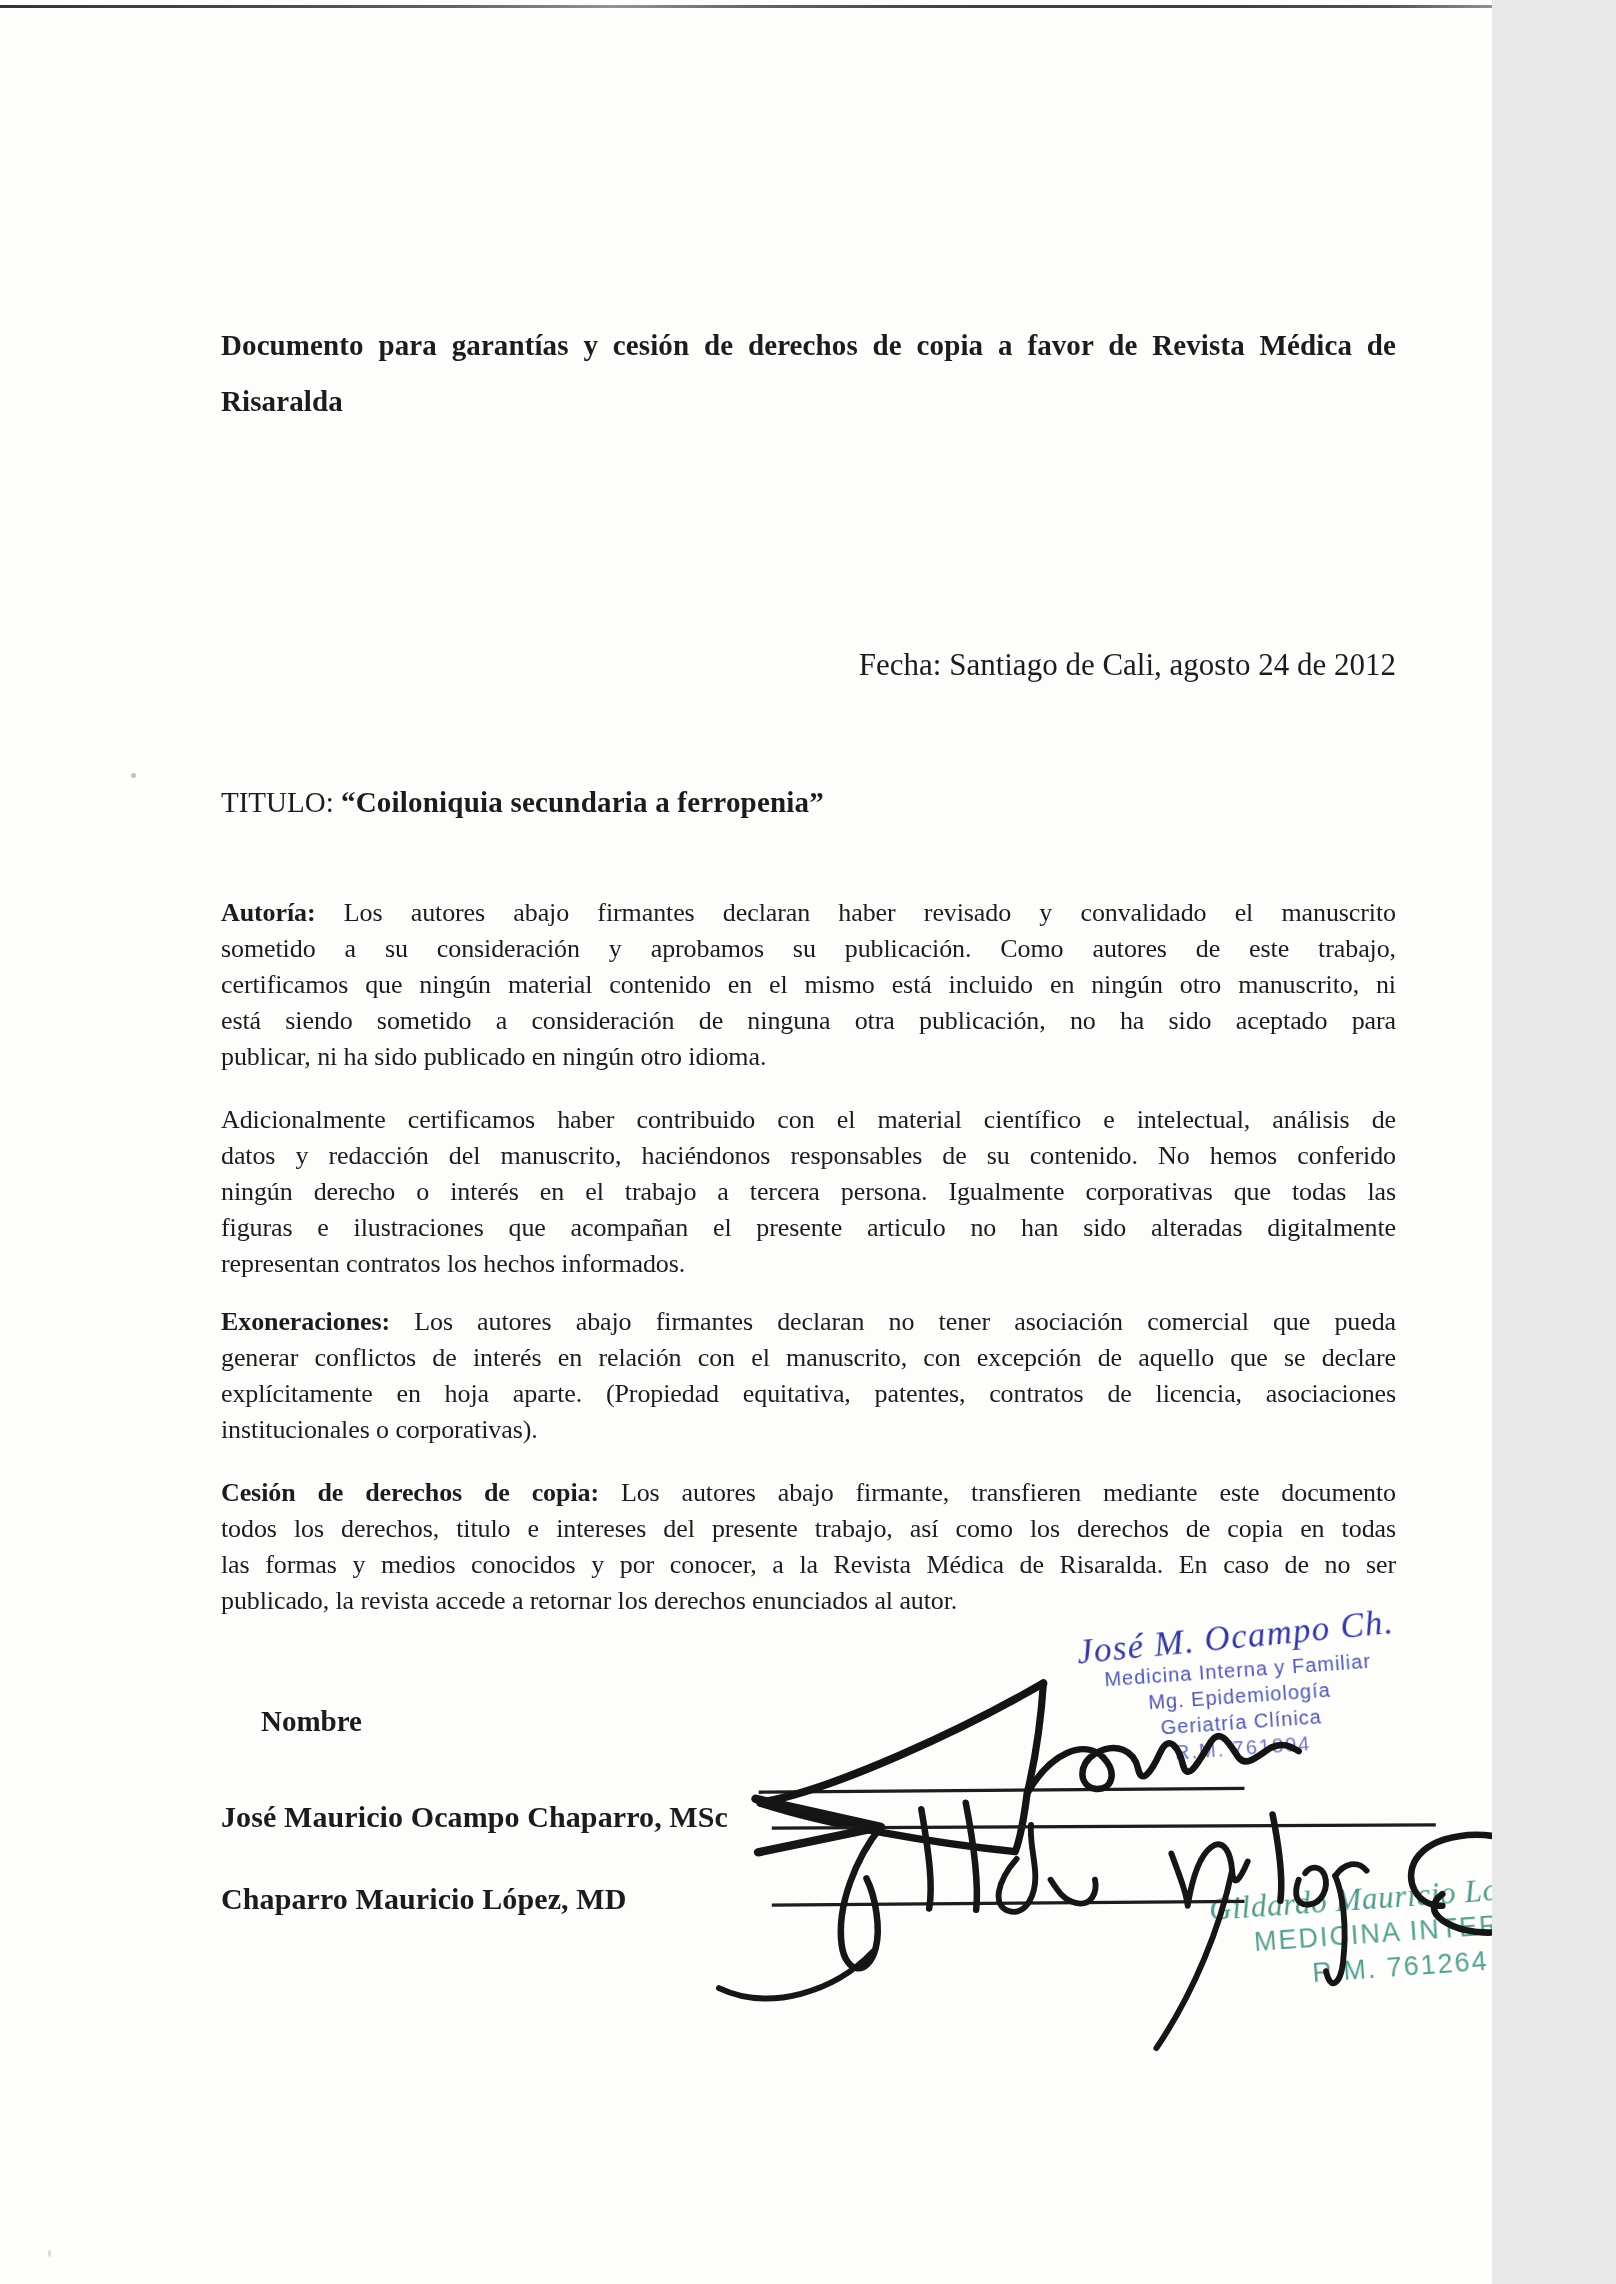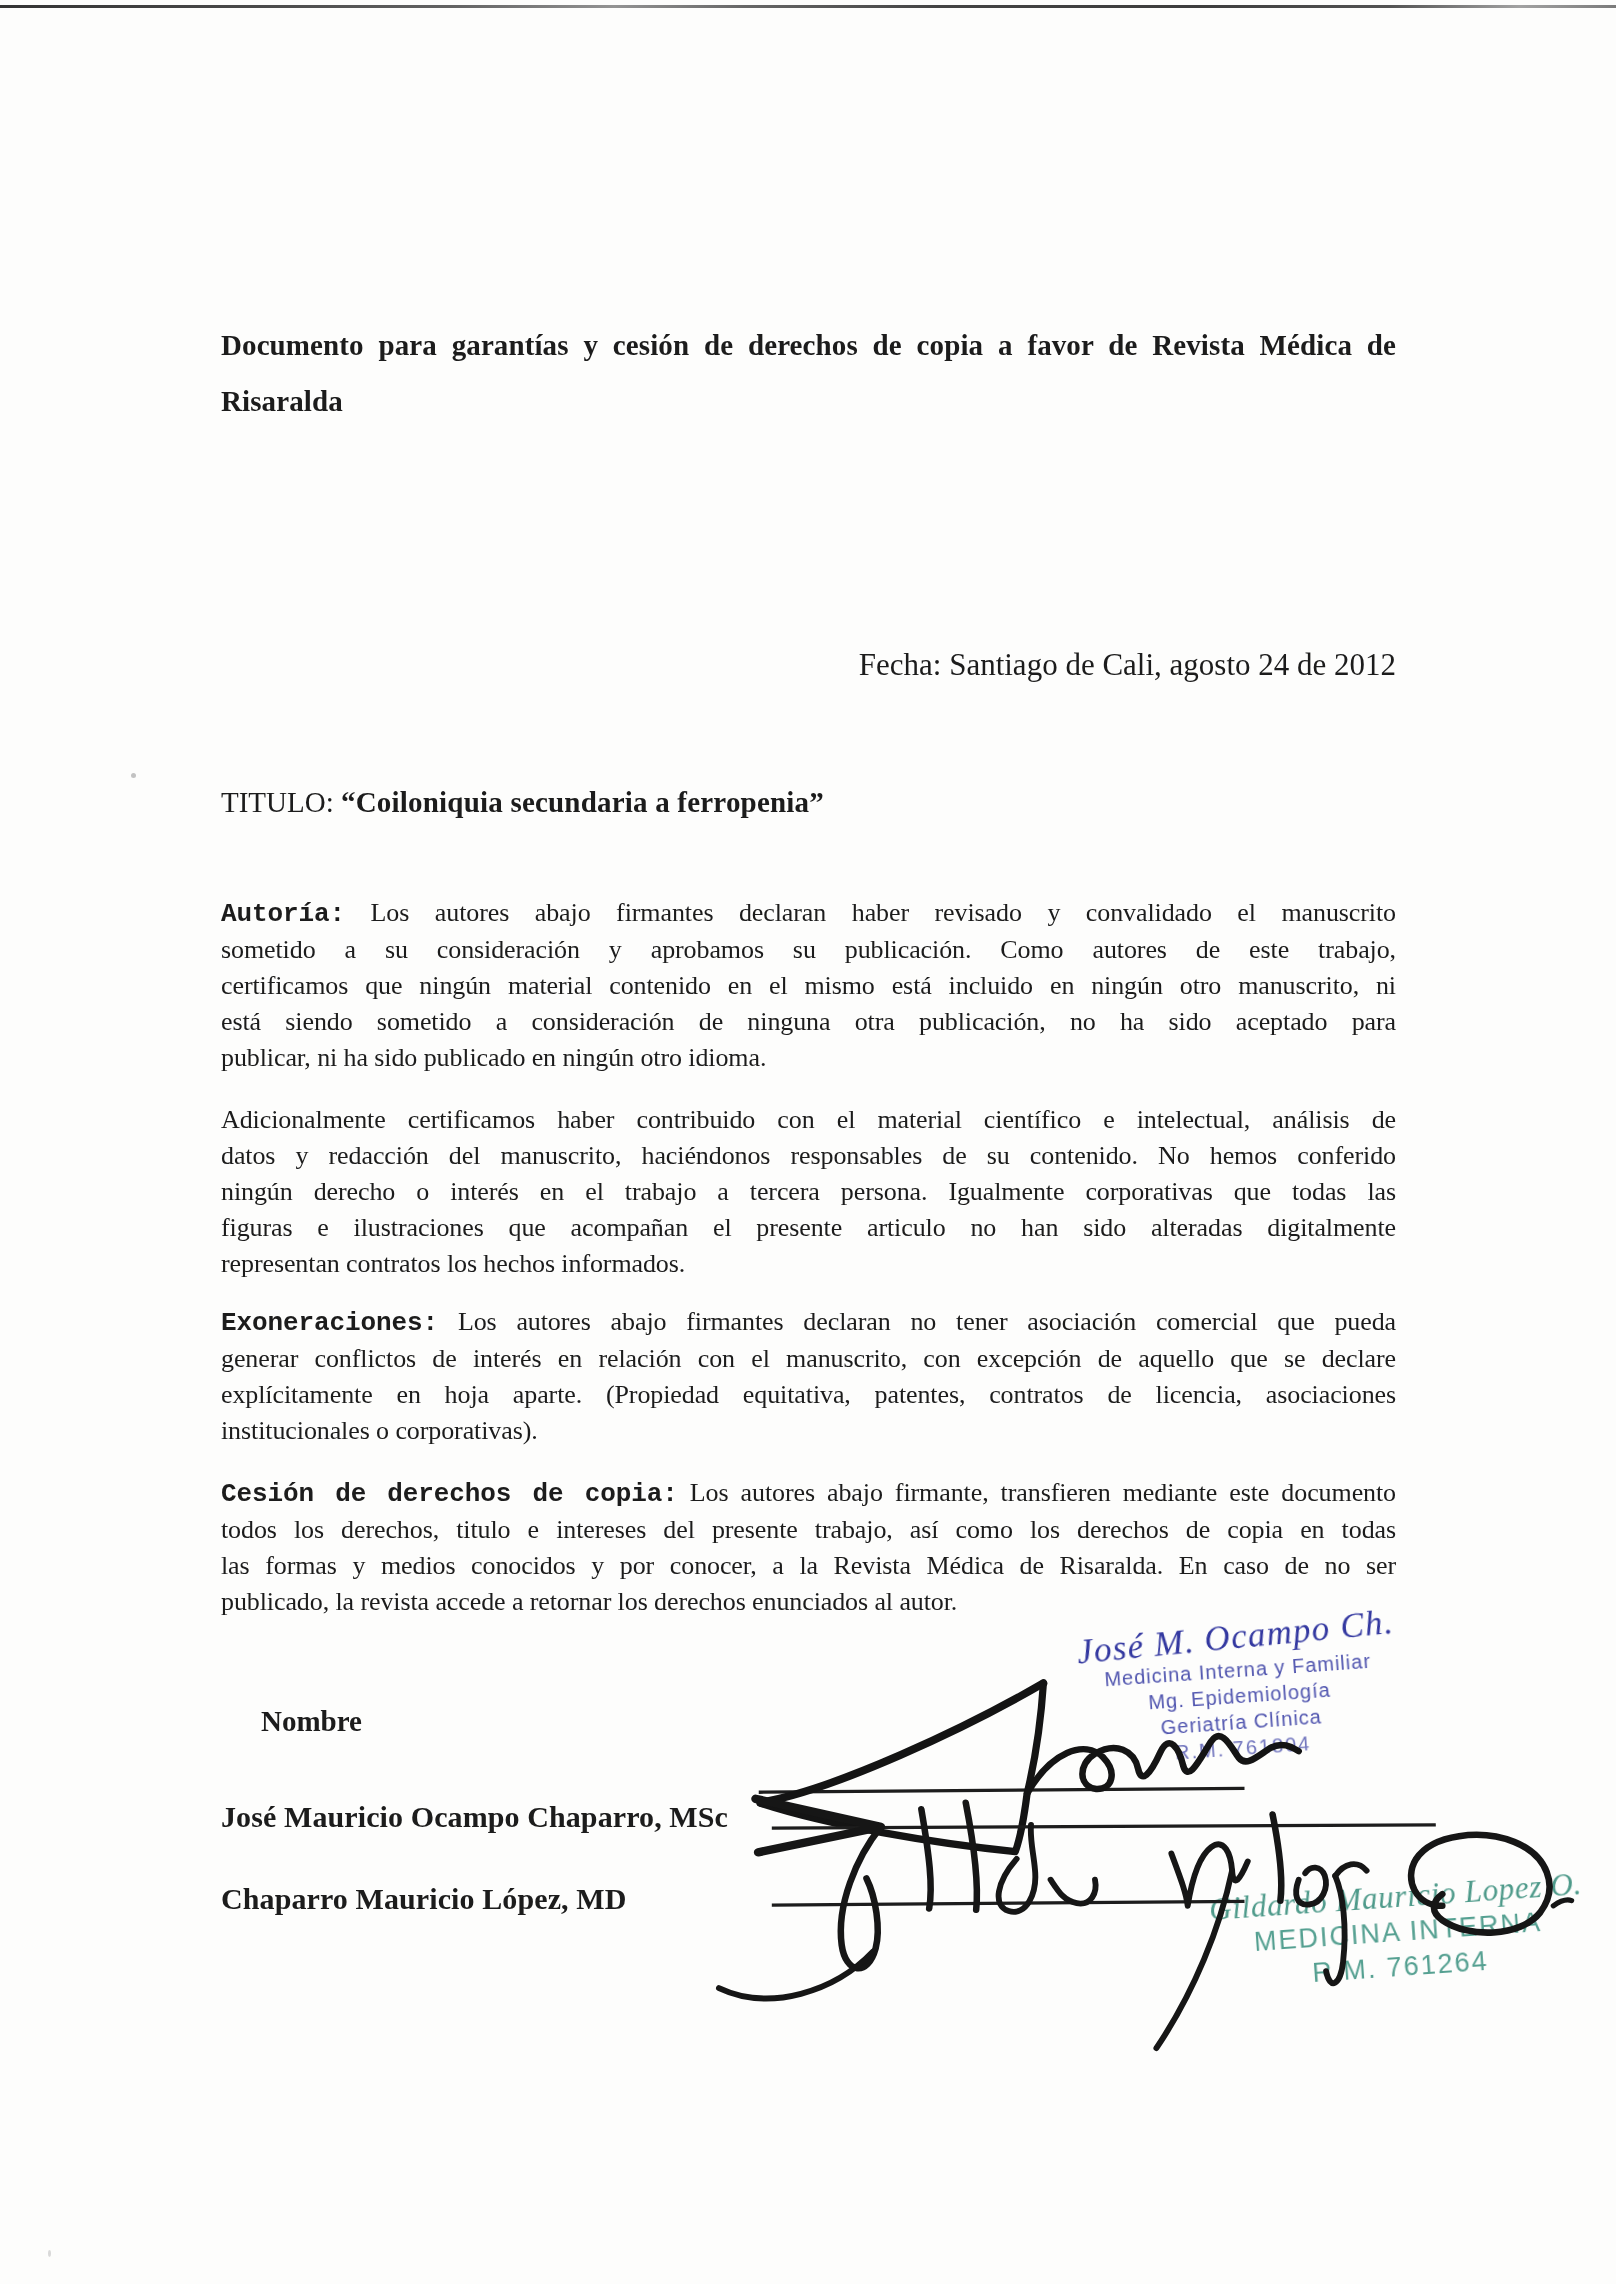--- a/index.html
+++ b/index.html
@@ -1,18 +1,18 @@
 <!DOCTYPE html>
 <html style="font-size:10.4px"><head>
 <meta charset="utf-8">
 <style>
   html,body{margin:0;padding:0;background:#e8e8e8;}
   .page{
     position:relative;
-    width:1616px;height:2284px;
+    width:1492px;height:2284px;
     background:#fdfdfc;
     overflow:hidden;
     font-family:"Liberation Serif","DejaVu Serif",serif;
     color:#1c1c1c;
   }
   
   .scanline{
     position:absolute;top:4.6px;left:0;width:1616px;height:3.9px;
     background:linear-gradient(90deg,#222 0%,#3a3a3a 16%,#555 28%,#8a8a8a 38%,#5a5a5a 46%,#333 58%,#2c2c2c 74%,#444 86%,#9a9a9a 94%,#6f6f6f 100%);
     opacity:.92;
@@ -40,21 +40,21 @@
   .titulo-line b{letter-spacing:0.2px;}
 
   .para{
     position:absolute;left:221px;width:1175px;
     font-size:26px;line-height:36px;letter-spacing:-0.1px;
   }
   .para.p1{top:895px;}
   .para.p2{top:1102px;}
   .para.p3{top:1304px;}
   .para.p4{top:1475px;}
-  .para b{font-weight:bold;font-family:Liberation Mono, monospace;}
+  .para b{font-weight:bold;}
 
   .nombre-label{
     position:absolute;left:221px;top:1705px;
     font-size:29px;font-weight:bold;margin-left:40px;
   }
   .author-name{
     position:absolute;left:221px;font-size:30px;font-weight:bold;letter-spacing:0.1px;
   }
   .author-name.a1{top:1800px;}
   .author-name.a2{top:1882px;}

